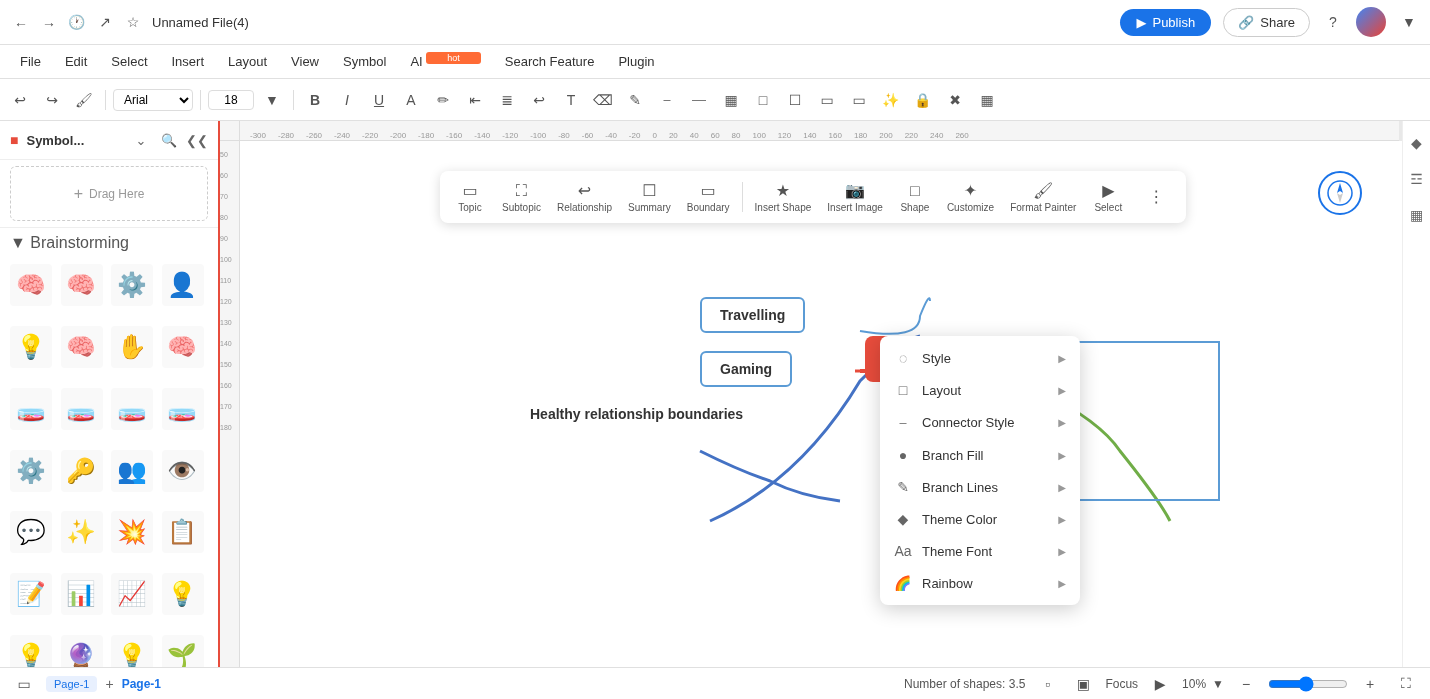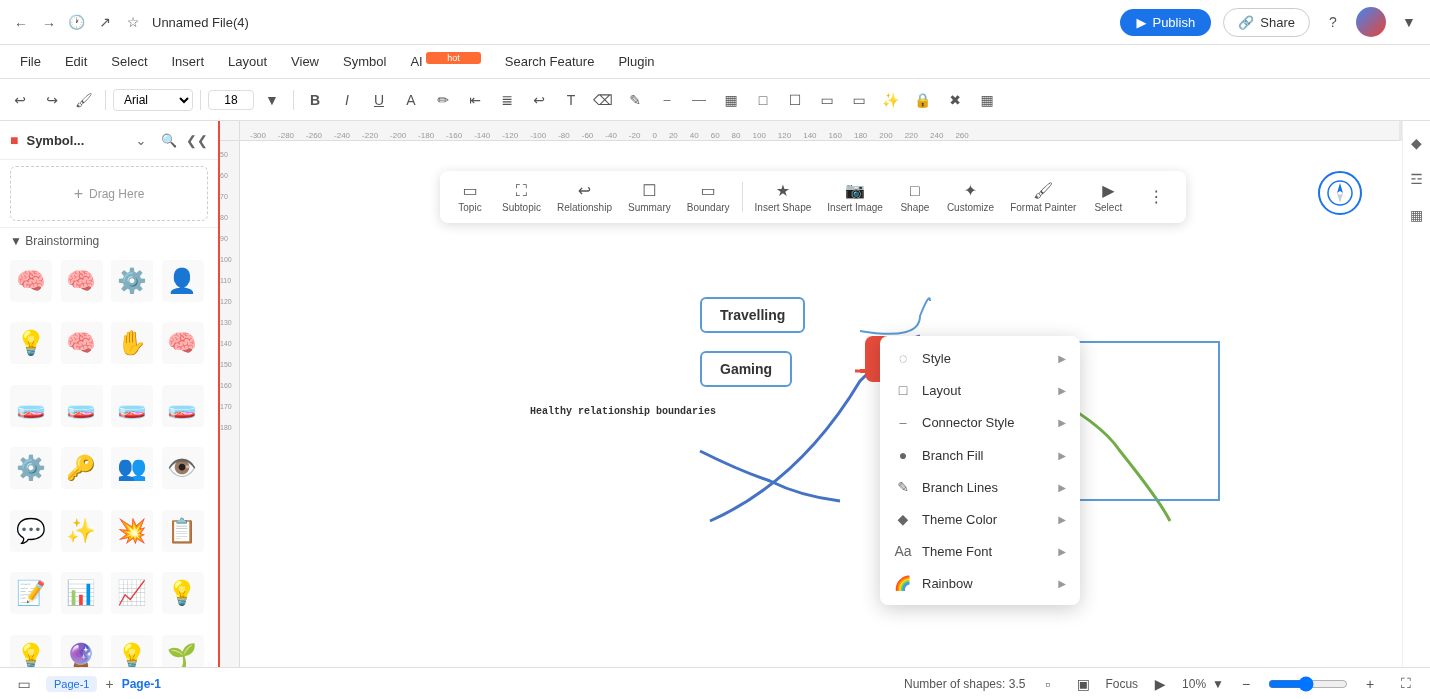--- a/index.html
+++ b/index.html
@@ -124,21 +124,21 @@
     .collect-section { padding: 6px 10px; font-size: 12px; color: #555; }
     .collect-section span { cursor: pointer; }
     .drag-area {
       margin: 6px 10px;
       border: 1px dashed #ccc;
       border-radius: 6px;
       height: 55px;
       display: flex; align-items: center; justify-content: center;
       color: #999; font-size: 12px; gap: 6px; cursor: pointer;
     }
-    .brainstorm-section { padding: 6px 10px; font-size: 12px; color: #555; border-top: 1px solid #eee; }
+    .brainstorm-section { padding: 6px 10px; font-size: 16px; color: #555; border-top: 1px solid #eee; }
     .brainstorm-section span { cursor: pointer; }
     .icon-grid {
       display: grid;
       grid-template-columns: repeat(4, 1fr);
       gap: 4px;
       padding: 6px 10px;
       overflow-y: auto;
       flex: 1;
     }
     .icon-cell {
@@ -197,25 +197,24 @@
       background: #e74c3c;
       border-radius: 8px;
       padding: 14px 24px;
       font-size: 16px;
       font-weight: 700;
       color: white;
       cursor: pointer;
     }
     .text-node {
       position: absolute;
-      font-size: 10px;
+      font-size: 14px;
       font-weight: 700;
       color: #333;
       cursor: pointer;
-      font-family: Liberation Mono, monospace;
     }
     .selection-box {
       position: absolute;
       border: 2px solid #5b9bd5;
       background: transparent;
       pointer-events: none;
     }
 
     
     #connectors { position: absolute; top: 0; left: 0; width: 100%; height: 100%; pointer-events: none; }

